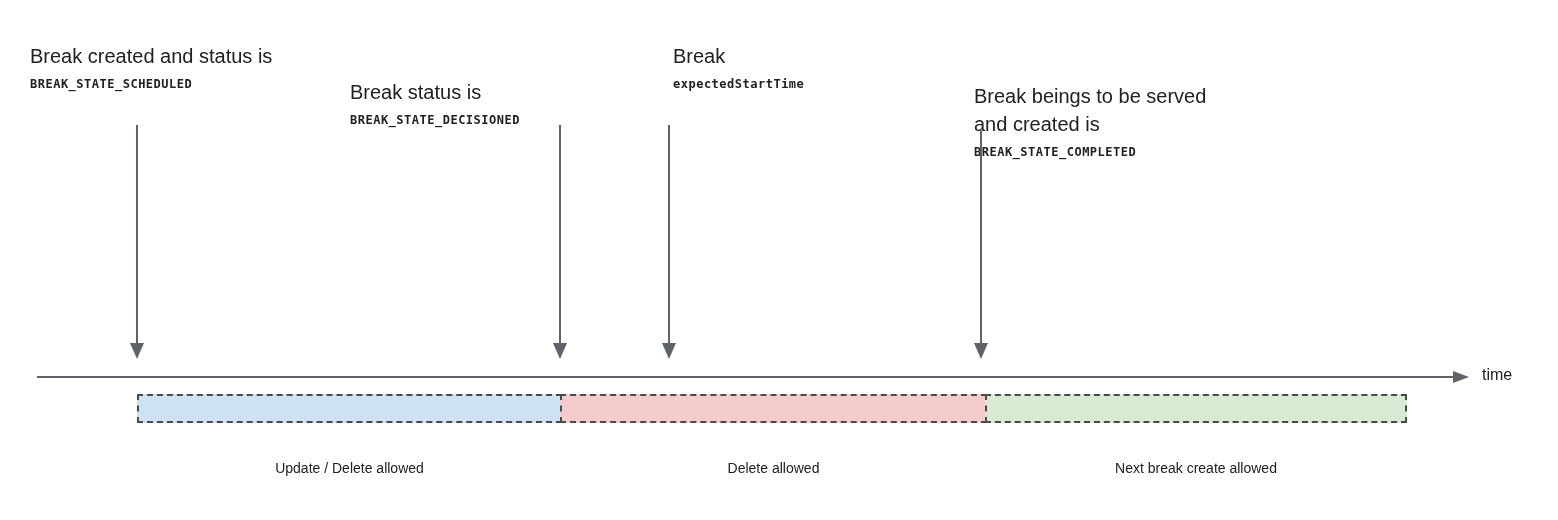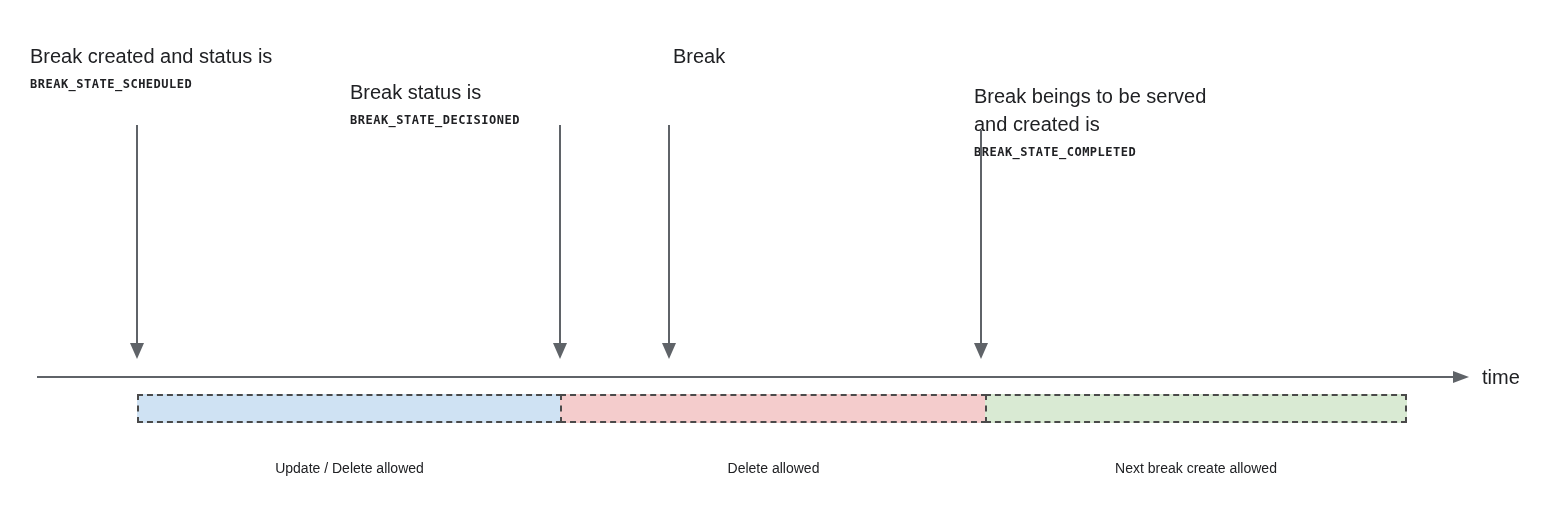--- a/index.html
+++ b/index.html
@@ -58,21 +58,21 @@
     width: 0;
     height: 0;
     border-top: 6px solid transparent;
     border-bottom: 6px solid transparent;
     border-left: 16px solid var(--line-color, #5f6368);
   }
   .time-label {
     position: absolute;
     left: 1482px;
     top: 366px;
-    font-size: 20px;
+    font-size: 16px;
   }
   .segment {
     position: absolute;
     top: 394px;
     height: 29px;
     box-sizing: border-box;
     border: 2px dashed var(--bar-border-color, #4a4a4a);
   }
   .seg-label {
     position: absolute;
@@ -91,20 +91,21 @@
     <div class="code">BREAK_STATE_SCHEDULED</div>
   </div>
 
   <div class="annotation" style="left:350px; top:42px;margin-top:36px;">
     <div>Break status is</div>
     <div class="code">BREAK_STATE_DECISIONED</div>
   </div>
 
   <div class="annotation" style="left:673px; top:42px;">
     <div>Break</div>
+    <div class="code">expectedStartTime</div>
   </div>
 
   <div class="annotation" style="left:974px; top:34px;margin-top:48px;">
     <div>Break beings to be served</div>
     <div>and created is</div>
     <div class="code">BREAK_STATE_COMPLETED</div>
   </div>
 
   <div class="arrow-down" style="left:136px; top:125px; height:218px;">
       <span class="head"></span>

